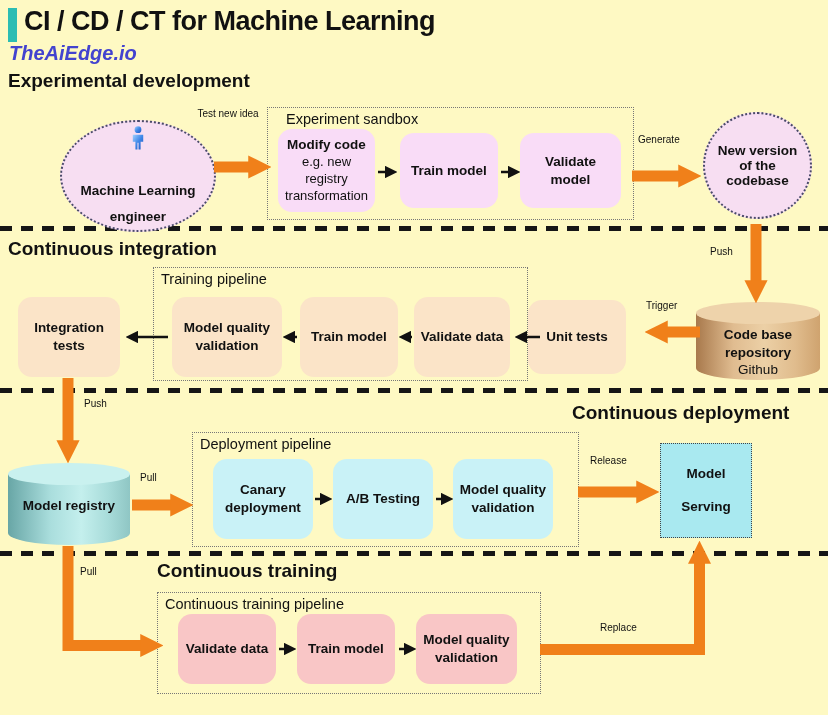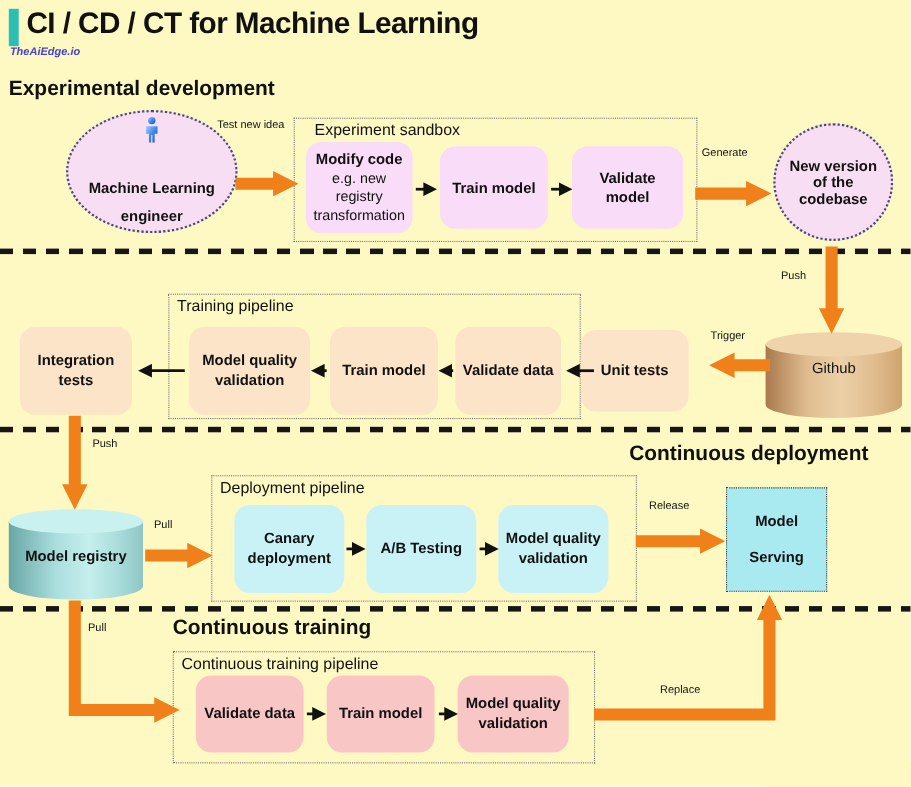--- a/index.html
+++ b/index.html
@@ -2,21 +2,21 @@
 <html><head>
 <meta charset="utf-8">
 <style>
   html,body{margin:0;padding:0;background:#fff;}
   body{font-family:"Liberation Sans", sans-serif; color:#111;}
   #canvas{position:relative;width:828px;height:715px;background:#fef9c3;overflow:hidden;}
 
   
   .accent-bar{position:absolute;left:8px;top:8px;width:9px;height:34px;background:#2cbdb3;}
   .title{position:absolute;left:24px;top:6px;font-size:27px;font-weight:bold;letter-spacing:-0.5px;}
-  .brand{position:absolute;left:9px;top:42px;font-size:10px;font-style:italic;font-weight:bold;color:#4343cf;}
+  .brand{position:absolute;left:9px;top:42px;font-size:20px;font-style:italic;font-weight:bold;color:#4343cf;}
 
   .sec-heading{position:absolute;font-size:19px;font-weight:bold;white-space:nowrap;}
 
   
   .sep{position:absolute;left:0;width:828px;height:5px;z-index:1;
        background:repeating-linear-gradient(90deg,#161616 0 12px,transparent 12px 21px);}
 
   
   .pipe{position:absolute;border:1.5px dotted #777;z-index:2;background:transparent;}
   .pipe-label{position:absolute;left:7px;top:3px;font-size:14.5px;white-space:nowrap;}
@@ -71,21 +71,21 @@
   <div class="accent-bar"></div>
   <div class="title">CI / CD / CT for Machine Learning</div>
   <div class="brand">TheAiEdge.io</div>
 
   <div class="sep" style="top:226px"></div>
   <div class="sep" style="top:388px"></div>
   <div class="sep" style="top:551px"></div>
 
   <div class="sec-heading" style="left:8px;top:70px">Experimental development</div>
 
-  <div class="blob" style="left:60px;top:100px;width:156px;height:112px;gap:26px;">
+  <div class="blob" style="left:60px;top:120px;width:156px;height:112px;gap:26px;">
     <svg width="38" height="46" viewBox="0 0 38 46" style="margin-top:4px">
       <defs>
         <linearGradient id="pg" x1="0" y1="0" x2="1" y2="1">
           <stop offset="0" stop-color="#9fd0ff"></stop>
             <stop offset="0.5" stop-color="#3f87e8"></stop>
             <stop offset="1" stop-color="#1c54c0"></stop>
         </linearGradient>
       </defs>
       <circle cx="19" cy="7" r="6.5" fill="url(#pg)"></circle>
       <path d="M9 17 h20 v13 h-5 v15 h-4 v-13 h-2 v13 h-4 v-15 h-5 z" fill="url(#pg)"></path>
@@ -107,37 +107,39 @@
   </div>
   <div class="node exp-box" style="left:400px;top:133px;width:98px;height:75px;">Train model</div>
   <div class="node exp-box" style="left:520px;top:133px;width:101px;height:75px;">Validate model</div>
 
   <div class="flow-label" style="left:638px;top:134px;">Generate</div>
 
   <div class="blob" style="left:703px;top:112px;width:109px;height:107px;justify-content:center;padding:0 8px;">New version of the codebase</div>
 
   <div class="flow-label" style="left:710px;top:246px;">Push</div>
 
+  <div class="sec-heading" style="left:8px;top:238px">Continuous integration</div>
 
   <div class="pipe" style="left:153px;top:267px;width:373px;height:112px;">
     <div class="pipe-label">Training pipeline</div>
   </div>
 
   <div class="node ci-box" style="left:18px;top:297px;width:102px;height:80px;">Integration tests</div>
   <div class="node ci-box" style="left:172px;top:297px;width:110px;height:80px;">Model quality validation</div>
   <div class="node ci-box" style="left:300px;top:297px;width:98px;height:80px;">Train model</div>
   <div class="node ci-box" style="left:414px;top:297px;width:96px;height:80px;">Validate data</div>
   <div class="node ci-box" style="left:528px;top:300px;width:98px;height:74px;">Unit tests</div>
 
   <div class="flow-label" style="left:646px;top:300px;">Trigger</div>
 
   <div class="cyl github" style="left:696px;top:302px;width:124px;height:78px;">
     <div class="cyl-body"></div>
     <div class="cyl-top"></div>
     <div class="cyl-text">
+      <div>Code base repository</div>
       <div class="sub">Github</div>
     </div>
   </div>
 
   <div class="flow-label" style="left:84px;top:398px;">Push</div>
 
   <div class="sec-heading" style="left:572px;top:402px">Continuous deployment</div>
 
   <div class="cyl registry" style="left:8px;top:463px;width:122px;height:82px;">
     <div class="cyl-body"></div>

